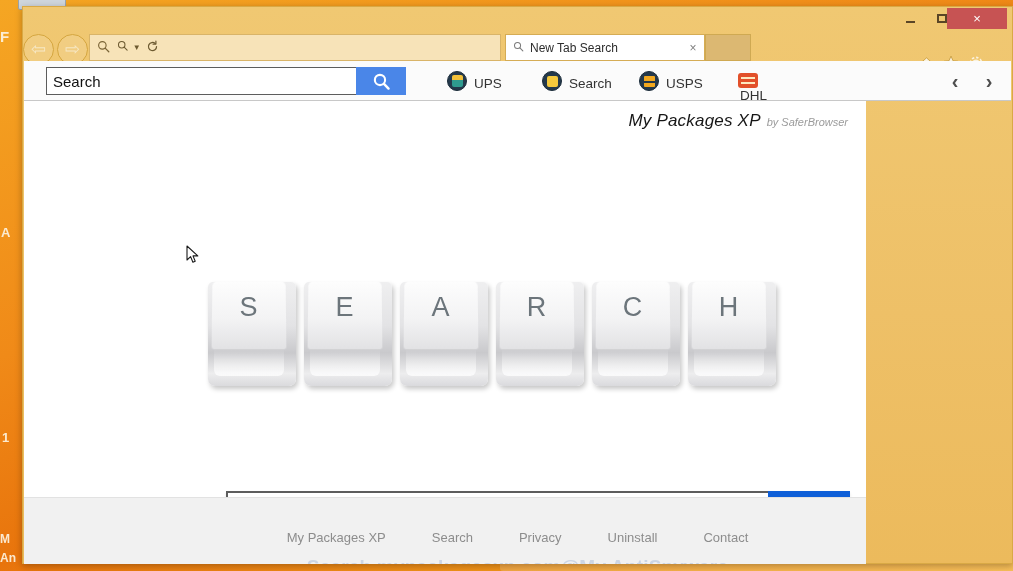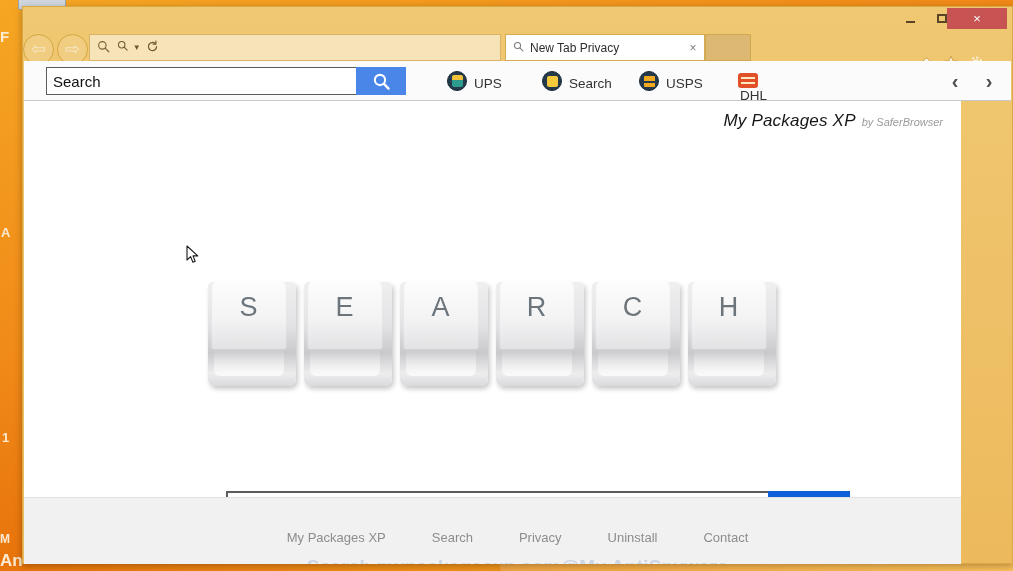--- a/index.html
+++ b/index.html
@@ -26,21 +26,21 @@
     position: absolute;
     color: #fdf3e0;
     font-family: "Liberation Sans", sans-serif;
     font-weight: bold;
     opacity: .92;
   }
   #bg-l1 { left: 0px;  top: 28px;  font-size: 15px; }
   #bg-l2 { left: 1px;  top: 225px; font-size: 13px; }
   #bg-l3 { left: 2px;  top: 430px; font-size: 13px; }
   #bg-l4 { left: 0px;  top: 532px; font-size: 12px; }
-  #bg-l5 { left: 0px;  top: 551px; font-size: 17px; }
+  #bg-l5 { left: 0px;  top: 551px; font-size: 12px; }
   #bg-top-chip {
     position: absolute;
     left: 18px; top: -4px;
     width: 46px; height: 12px;
     background: #cfd6dd;
     border: 1px solid #9aa3ab;
     border-radius: 2px;
   }
   #desktop-shadow-strip {
     position: absolute;
@@ -329,21 +329,21 @@
     line-height: 24px;
     text-align: center;
     font-weight: bold;
     cursor: pointer;
   }
 
   
   #page {
     position: absolute;
     left: 1px; top: 94px;
-    width: 937px; height: 463px;
+    width: 842px; height: 463px;
     background: #ffffff;
     overflow: hidden;
   }
   #brand {
     position: absolute;
     right: 18px; top: 10px;
     display: flex;
     align-items: baseline;
   }
   #brand-name {
@@ -539,21 +539,21 @@
     </div>
 
     <div id="tab-strip">
       <div id="tab-active">
         <div id="tab-icon">
           <svg width="11" height="11" viewBox="0 0 16 16" aria-hidden="true">
             <circle cx="6.6" cy="6.6" r="4.4" fill="none" stroke="#7b7b7b" stroke-width="1.5"></circle>
             <line x1="10" y1="10" x2="14.3" y2="14.3" stroke="#7b7b7b" stroke-width="1.6" stroke-linecap="round"></line>
           </svg>
         </div>
-        <div id="tab-label">New Tab Privacy</div>
+        <div id="tab-label">New Tab Search</div>
         <div id="tab-close">×</div>
       </div>
       <div id="tab-new"></div>
     </div>
 
     <div class="baction" id="act-home">
       <svg width="15" height="15" viewBox="0 0 16 16" aria-hidden="true">
         <path d="M8 2 L14.4 7.6 H12.4 V14 H9.6 V10.2 H6.4 V14 H3.6 V7.6 H1.6 Z" fill="#fbf2dd" stroke="#b98c2c" stroke-width=".7" stroke-linejoin="round"></path>
       </svg>
     </div>

